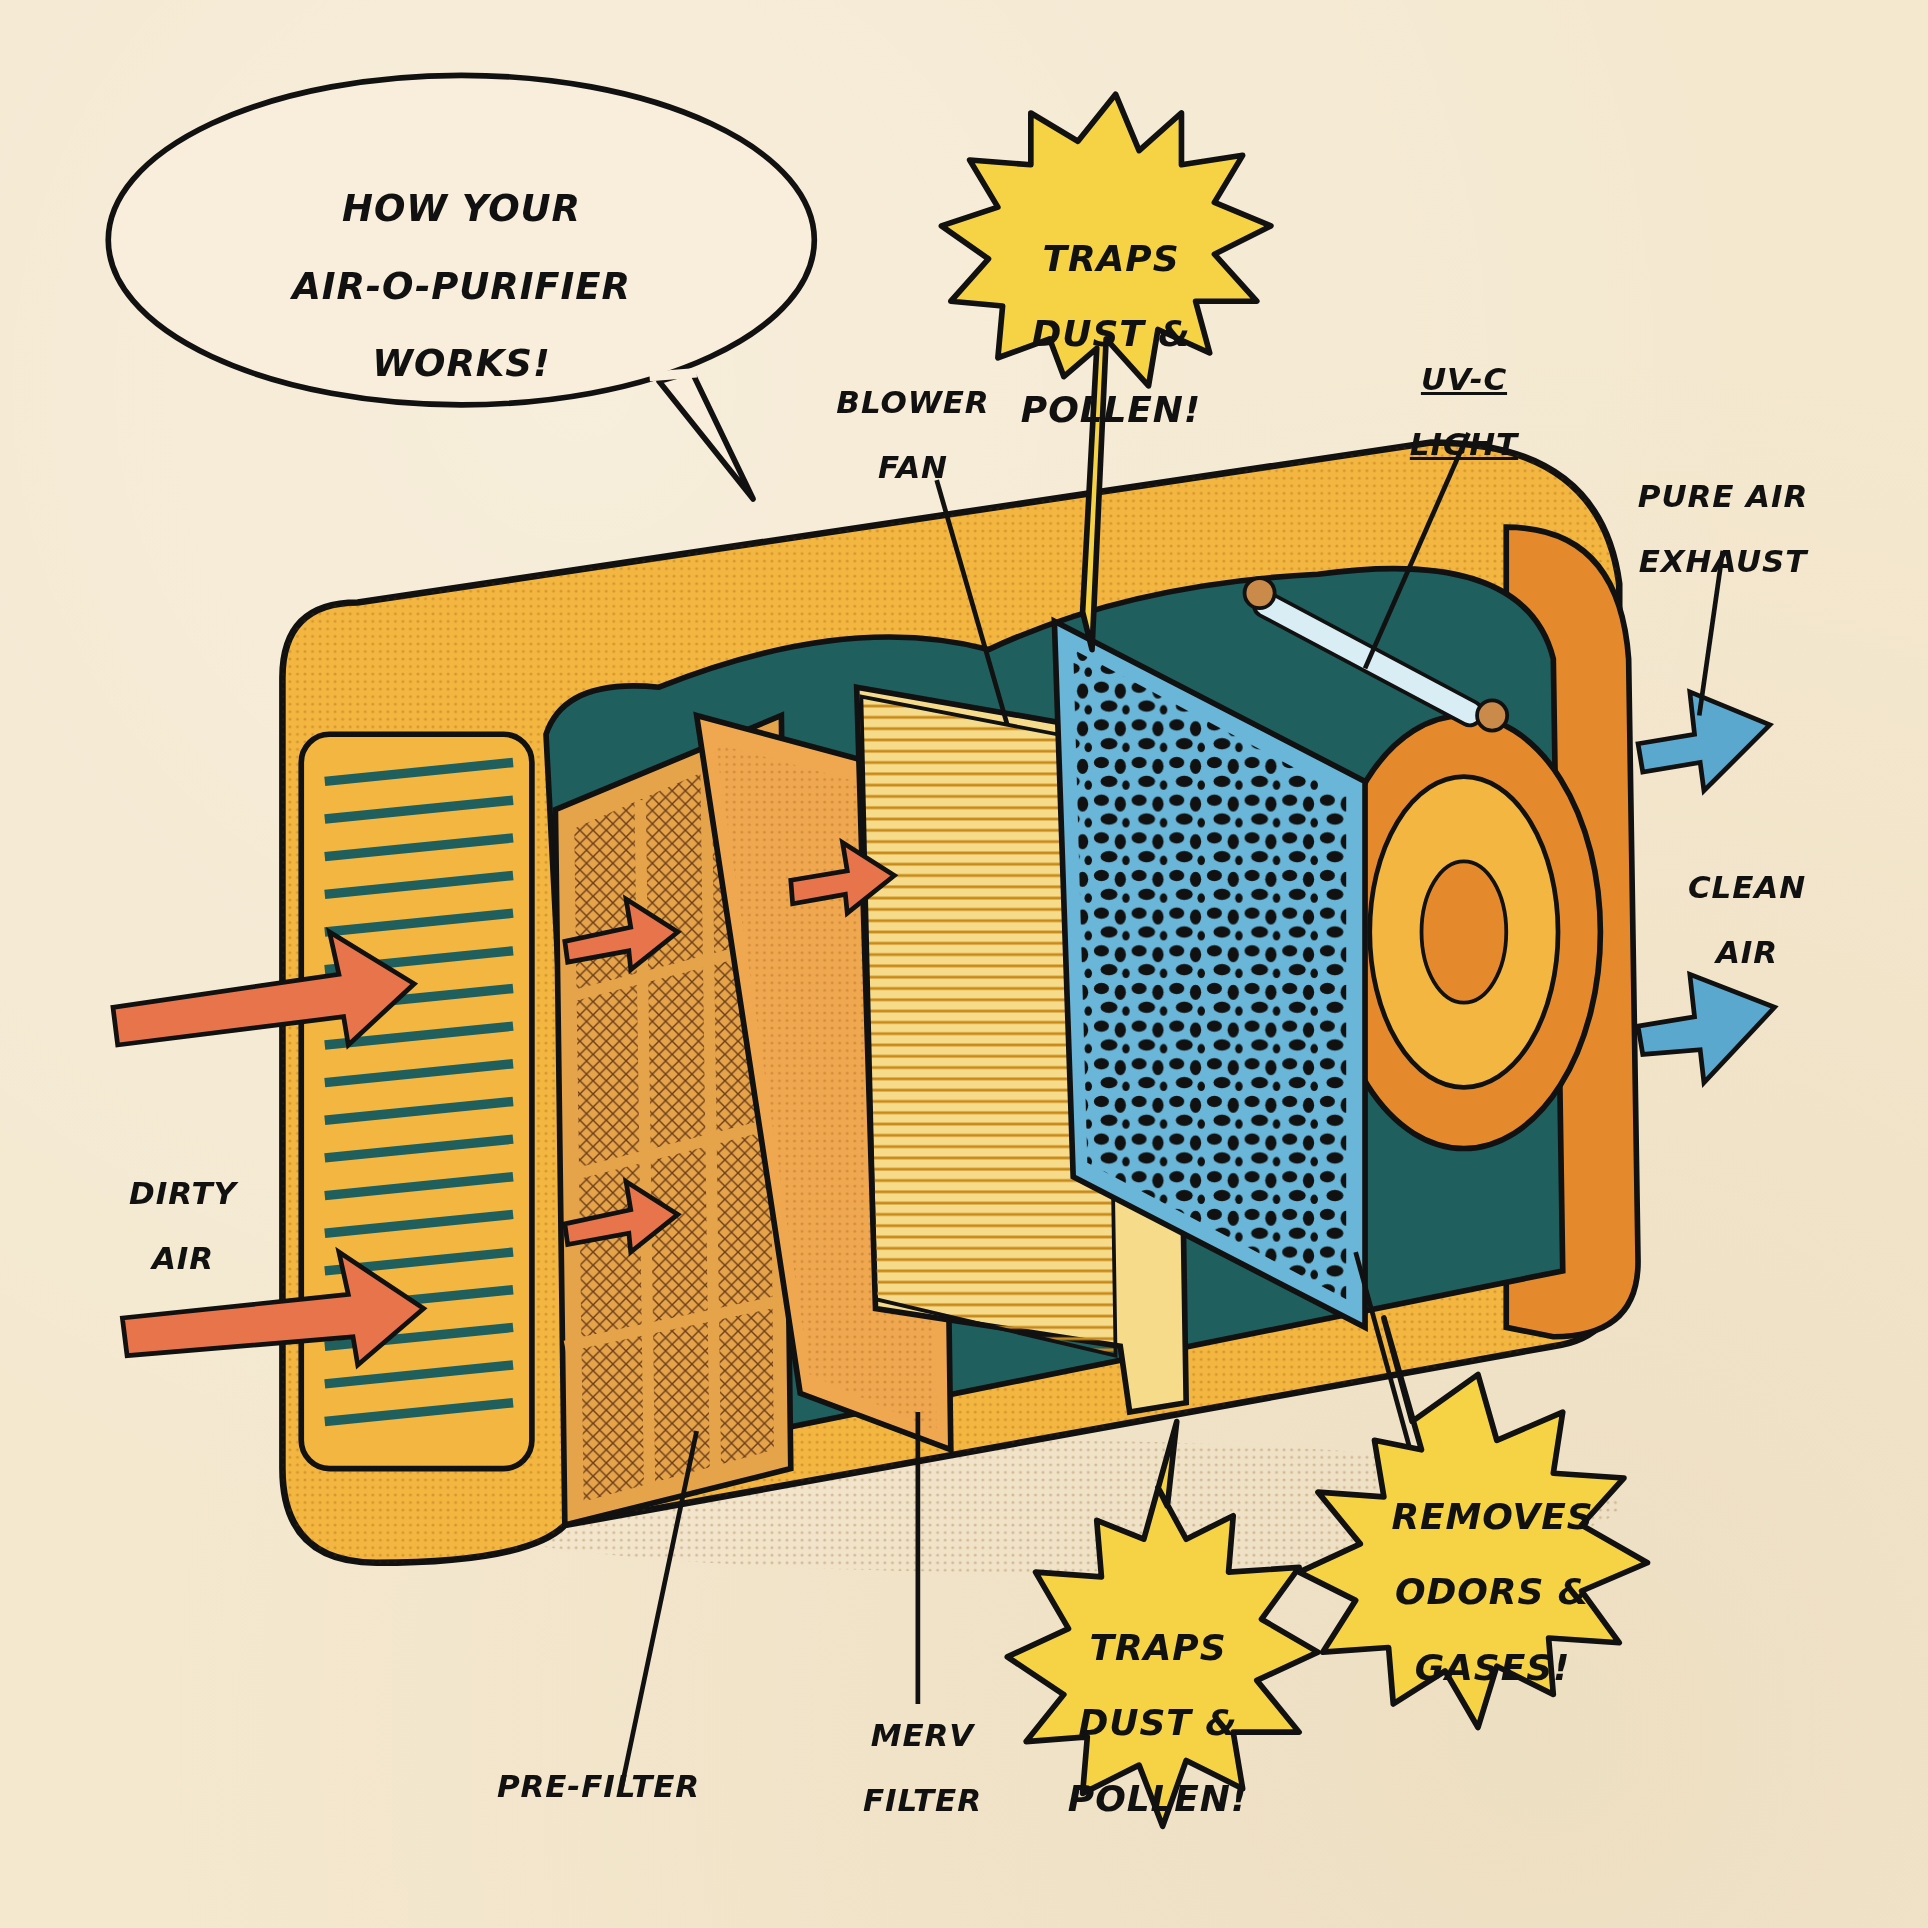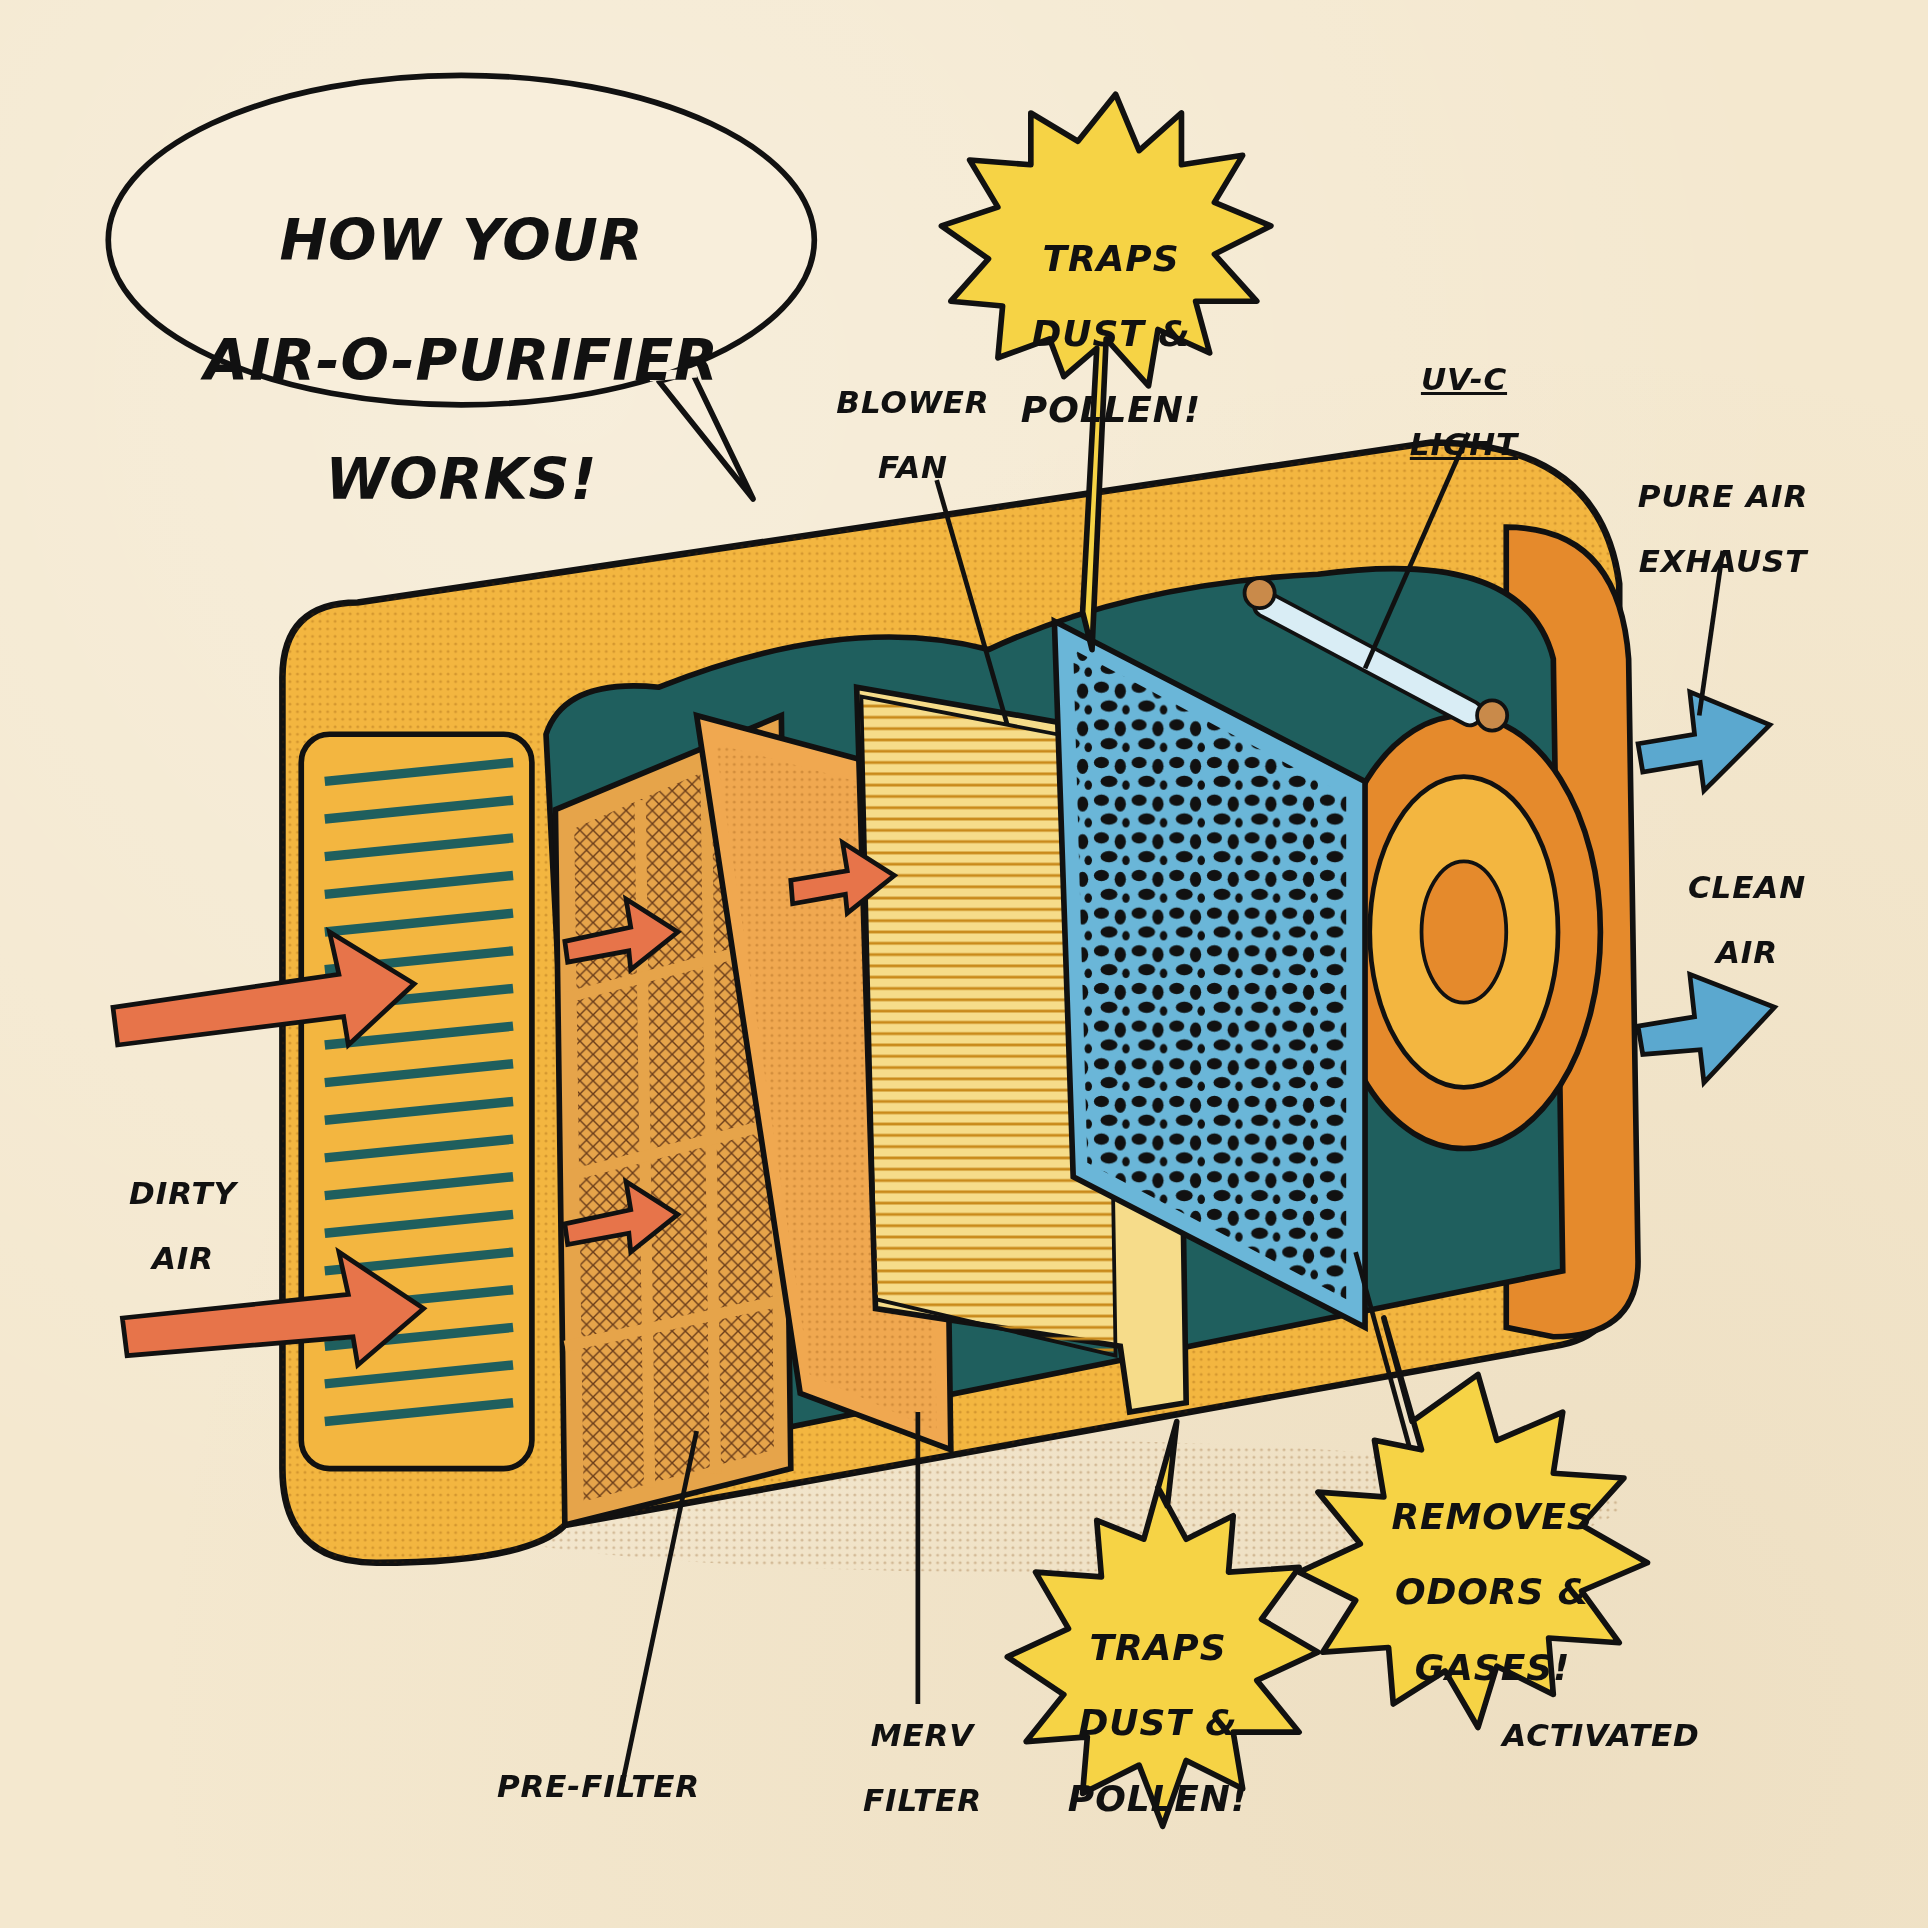--- a/index.html
+++ b/index.html
@@ -5,21 +5,21 @@
   html,body{margin:0;padding:0;}
   body{width:1928px;height:1928px;background:#f4e8cf;overflow:hidden;position:relative;
        font-family:"DejaVu Sans","Liberation Sans",sans-serif;}
   .paper{position:absolute;inset:0;background:
      radial-gradient(circle at 30% 20%, rgba(255,255,255,0.25), transparent 60%),
      radial-gradient(circle at 80% 90%, rgba(200,170,120,0.15), transparent 60%);}
   svg.art{position:absolute;left:0;top:0;}
   .lbl{position:absolute;font-weight:bold;font-style:italic;color:#111;text-align:center;
        line-height:1.05;text-transform:uppercase;letter-spacing:0.9px;white-space:pre-line;}
   .lbl span{display:block;}
-  .title{font-size:57px;}
+  .title{font-size:37px;}
   .std{font-size:31px;}
   .burst{font-size:36px;}
 </style>
 </head>
 <body>
 
 <div class="paper"></div>
 
 <svg class="art" width="1928" height="1928" viewBox="0 0 2048 2048">
   <defs>
@@ -195,15 +195,14 @@
   <span>Air</span>
 </div>
 <div class="lbl std" style="left:443px;top:1737px;width:311px;">
   <span>Pre-Filter</span>
 </div>
 <div class="lbl std" style="left:819px;top:1686px;width:207px;">
   <span>MERV</span>
   <span>Filter</span>
 </div>
 <div class="lbl std" style="left:1394px;top:1686px;width:414px;">
-  <span>Activated</span>
 </div>
 
 
 </body></html>

